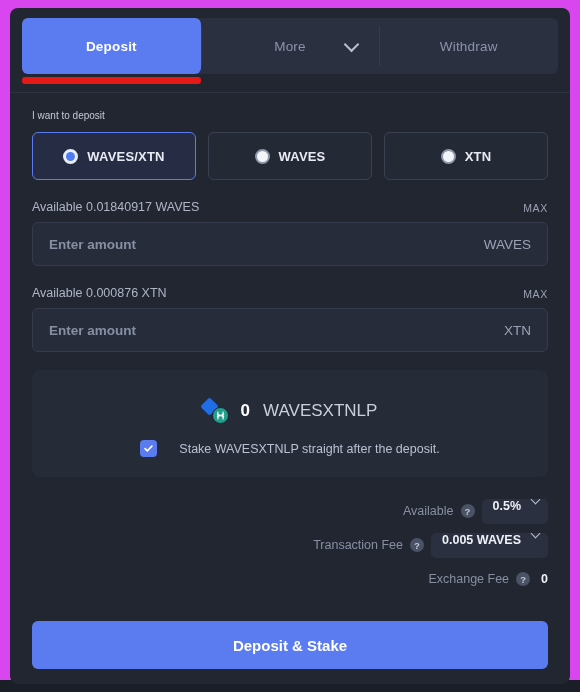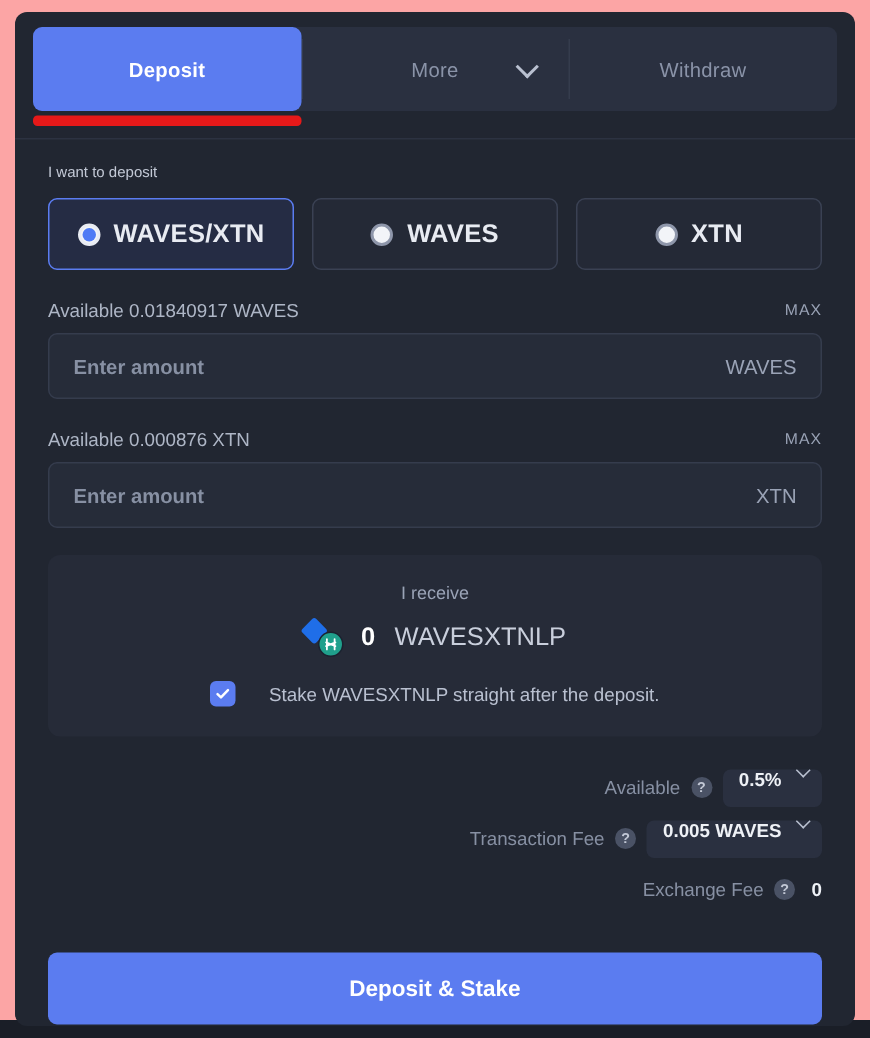--- a/index.html
+++ b/index.html
@@ -5,21 +5,21 @@
   * { box-sizing: border-box; margin: 0; padding: 0; }
   html, body {
     width: 580px; height: 692px;
     background: #1a1e27;
     font-family: "Liberation Sans", sans-serif;
     overflow: hidden;
   }
   .page {
     position: relative;
     width: 580px; height: 680px;
-    background: #fca5a5;
+    background: #d946ef;
     padding-left: 35px;
   }
   
   .card {
     position: absolute;
     left: 10px; top: 8px;
     width: 560px; height: 676px;
     background: #212631;
     border-radius: 8px;
     overflow: hidden;
@@ -123,29 +123,29 @@
     justify-content: center;
   }
   .option.selected .radio { border-color: #e9ecf3; }
   .radio .dot {
     width: 9px; height: 9px;
     border-radius: 50%;
     background: transparent;
   }
   .option.selected .radio .dot { background: #4f7bf5; }
   .option-label {
-    font-size: 17px;
+    font-size: 13px;
     font-weight: bold;
     color: #e8ebf2;
     letter-spacing: .2px;
   }
   
   .avail-row {
     display: flex;
-    align-items: center;
+    align-items: flex-end;
     justify-content: space-between;
     margin-top: 20px;
   }
   .avail-text {
     font-size: 12.5px;
     color: #aeb6c6;
   }
   .max-btn {
     font-size: 10.5px;
     color: #9aa3b6;
@@ -386,21 +386,20 @@
         <span class="avail-text">Available 0.000876 XTN</span>
         <span class="max-btn">MAX</span>
       </div>
       <div class="amount-field">
         <input class="amount-input" type="text" placeholder="Enter amount" style="">
         <span class="amount-unit">XTN</span>
       </div>
 
       
       <div class="receive">
-        <div class="receive-label">I receive</div>
         <div class="receive-amount-row">
           <span class="pair-icon">
             <span class="diamond"></span>
             <span class="coin">
               <svg width="11" height="11" viewBox="0 0 12 12">
                 <path d="M3.2 2.2 L3.2 9.8 M8.8 2.2 L8.8 9.8 M2.6 4.6 L9.4 7.4 M2.6 7.4 L9.4 4.6" stroke="#ffffff" stroke-width="1.3" stroke-linecap="round" fill="none"></path>
               </svg>
             </span>
           </span>
           <span class="receive-amount">0</span>

